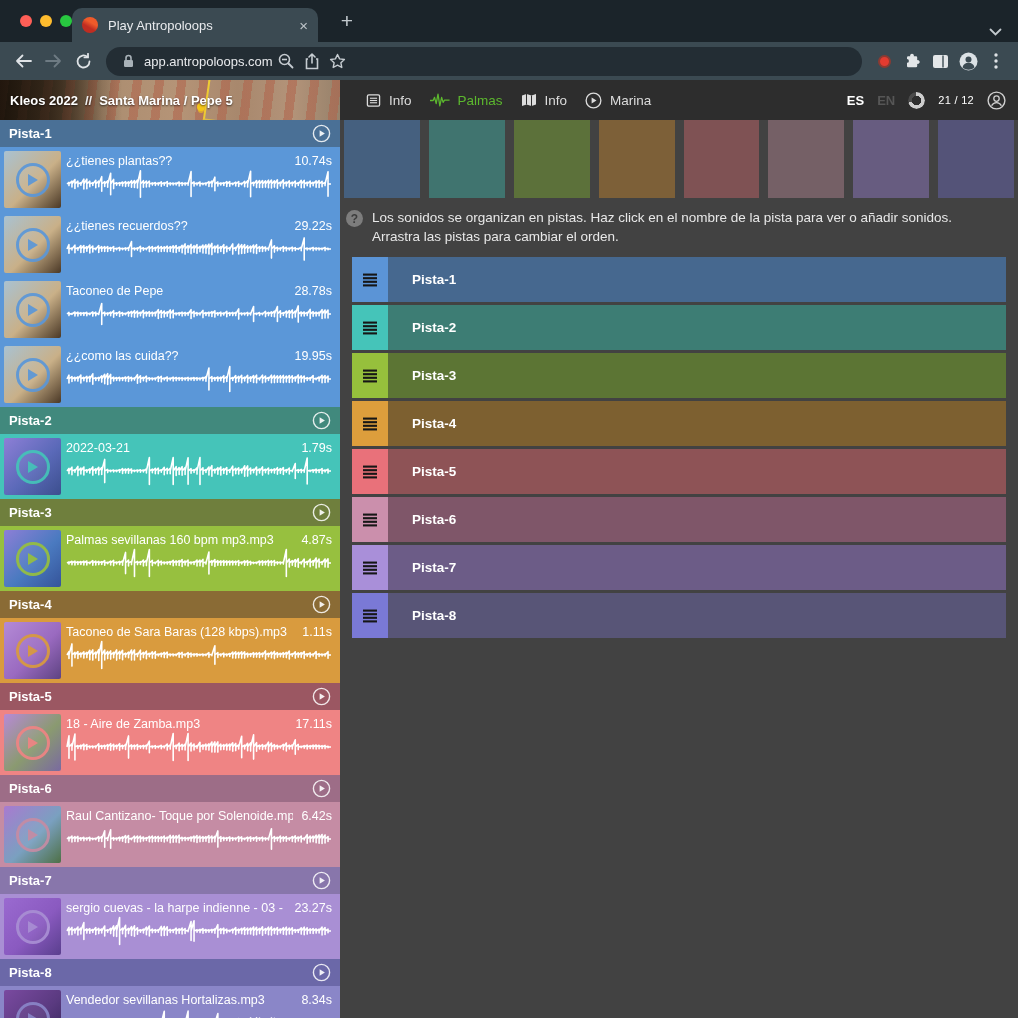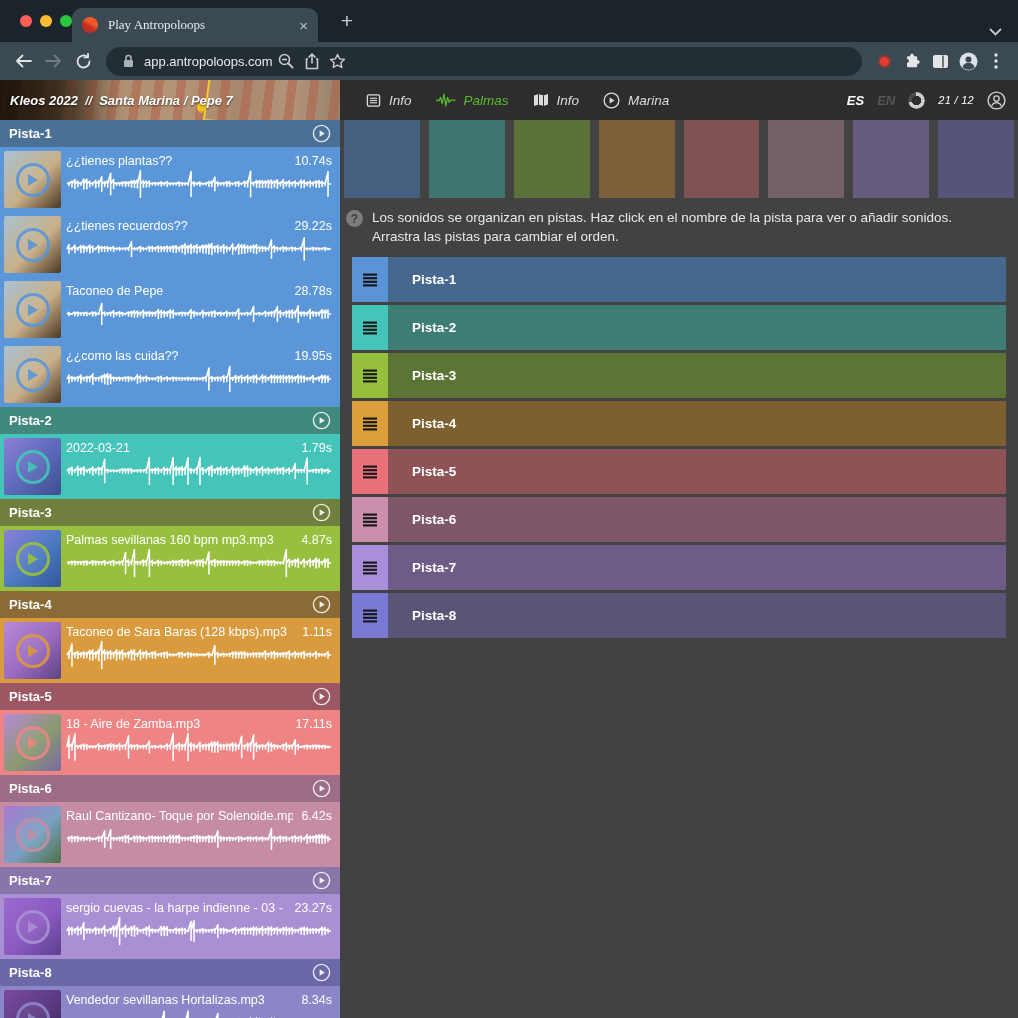--- a/index.html
+++ b/index.html
@@ -13,54 +13,54 @@
 
   
   #tabstrip { position:relative; height:42px; background:#1b242a; }
   .lights { position:absolute; left:20px; top:15px; display:flex; gap:8px; }
   .light { width:12px; height:12px; border-radius:50%; }
   .tab { position:absolute; left:72px; top:8px; width:246px; height:34px;
          background:#3b4a52; border-radius:10px 10px 0 0;
          display:flex; align-items:center; padding:0 10px; }
   .favicon { width:16px; height:16px; border-radius:50%; flex:none;
              background:linear-gradient(210deg,#ef5a2a 38%,#c02d21 62%); margin-right:10px; }
-  .tab-title { color:#e8eaed; font-size:13px; flex:1; white-space:nowrap; overflow:hidden;font-family:Liberation Serif, serif; }
+  .tab-title { color:#e8eaed; font-size:13px; flex:1; white-space:nowrap; overflow:hidden; }
   .tab-close { color:#bdc4c9; font-size:15px; margin-left:8px; line-height:1; }
   .newtab { position:absolute; left:334px; top:9px; color:#c3cace; font-size:21px; font-weight:300;
             width:26px; height:26px; text-align:center; line-height:24px; }
   .tabchevron { position:absolute; right:16px; top:22px; }
 
   #toolbar { height:38px; background:#3b4a52; display:flex; align-items:center; padding:0 8px; }
   .tbtn { width:30px; height:30px; display:flex; align-items:center; justify-content:center; flex:none; }
   .urlbar { flex:1; min-width:0; height:29px; background:#232d34; border-radius:15px;
             display:flex; align-items:center; padding:0 12px; margin:0 8px; font-size:13px; }
   .url-domain { color:#e8eaed; white-space:nowrap; }
   .url-path { color:#99a3aa; white-space:nowrap; overflow:hidden; flex:1; }
   .pill-ico { width:26px; display:flex; justify-content:center; flex:none; }
   .rbtn { width:28px; height:30px; display:flex; align-items:center; justify-content:center; flex:none; }
   .recdot { width:13px; height:13px; border-radius:50%; background:#e23b30; border:2.5px solid #8c3a32; }
 
   
-  #appheader { height:40px; background:#2d2d2d; display:flex; align-items:center;font-style:italic; }
+  #appheader { height:40px; background:#2d2d2d; display:flex; align-items:center; }
   .bc { width:340px; height:40px; flex:none; position:relative; overflow:hidden;
         display:flex; align-items:center; padding-left:10px;
         background:
           linear-gradient(90deg, rgba(26,18,10,.92) 0%, rgba(44,32,20,.85) 14%, rgba(60,44,28,.45) 26%, rgba(0,0,0,0) 36%),
           repeating-linear-gradient(97deg, rgba(176,98,74,.55) 0 9px, rgba(0,0,0,0) 9px 22px),
           linear-gradient(90deg,#3a2c1c 0%, #6b5740 18%, #ab8d70 30%, #b59477 52%, #a8886d 70%, #b39379 86%, #97826b 100%);
       }
   .bc-pin { position:absolute; left:197px; top:23px; width:8px; height:8px; border-radius:50%;
             background:#f5c518; box-shadow:0 3px 0 -1px rgba(245,197,24,.65); }
   .bc-poly { position:absolute; left:206px; top:-6px; width:52px; height:50px;
              border-left:2px solid rgba(250,214,40,.85); border-bottom:2px solid rgba(250,214,40,.6);
              transform:rotate(8deg); }
   .bc-text { position:relative; z-index:2; color:#fff; font-size:13px; font-weight:bold;
              text-shadow:0 1px 2px rgba(0,0,0,.65); white-space:nowrap; }
   .bc-sep { margin:0 7px; font-weight:bold; color:#f0f0f0; }
-  nav.appnav { display:flex; align-items:center; gap:24px; margin-left:26px; }
+  nav.appnav { display:flex; align-items:center; gap:18px; margin-left:26px; }
   .nav-item { display:flex; align-items:center; gap:8px; color:#dcdcdc; font-size:13.5px; }
   .nav-item.active { color:#5cb82e; }
   .hdr-right { margin-left:auto; display:flex; align-items:center; gap:13px; padding-right:12px; }
   .lang-es { color:#ffffff; font-weight:bold; font-size:13px; }
   .lang-en { color:#565656; font-weight:bold; font-size:13px; }
   .spinner { width:17px; height:17px; border-radius:50%;
              background:conic-gradient(#cdcdcd 0 255deg, #4a4a4a 255deg 360deg);
              -webkit-mask:radial-gradient(circle at center, transparent 0 4.5px, #000 5px);
              mask:radial-gradient(circle at center, transparent 0 4.5px, #000 5px); }
   .counter { color:#fff; font-size:11px; letter-spacing:.3px; }
@@ -196,21 +196,21 @@
       </svg>
   </span>
 </div>
 
 <div id="appheader">
   <div class="bc">
     <span class="bc-poly"></span>
     <span class="bc-pin"></span>
     <span class="bc-text">Kleos 2022</span>
     <span class="bc-text bc-sep">//</span>
-    <span class="bc-text">Santa Marina / Pepe 7</span>
+    <span class="bc-text">Santa Marina / Pepe 5</span>
   </div>
   <nav class="appnav">
     <span class="nav-item">
       <svg width="15" height="15" viewBox="0 0 16 16">
           <rect x="1.5" y="2" width="13" height="12" rx="1.5" fill="none" stroke="#dcdcdc" stroke-width="1.4"></rect>
           <line x1="4.2" y1="5.6" x2="11.8" y2="5.6" stroke="#dcdcdc" stroke-width="1.2"></line>
           <line x1="4.2" y1="8" x2="11.8" y2="8" stroke="#dcdcdc" stroke-width="1.2"></line>
           <line x1="4.2" y1="10.4" x2="11.8" y2="10.4" stroke="#dcdcdc" stroke-width="1.2"></line>
         </svg>
       <span>Info</span>

